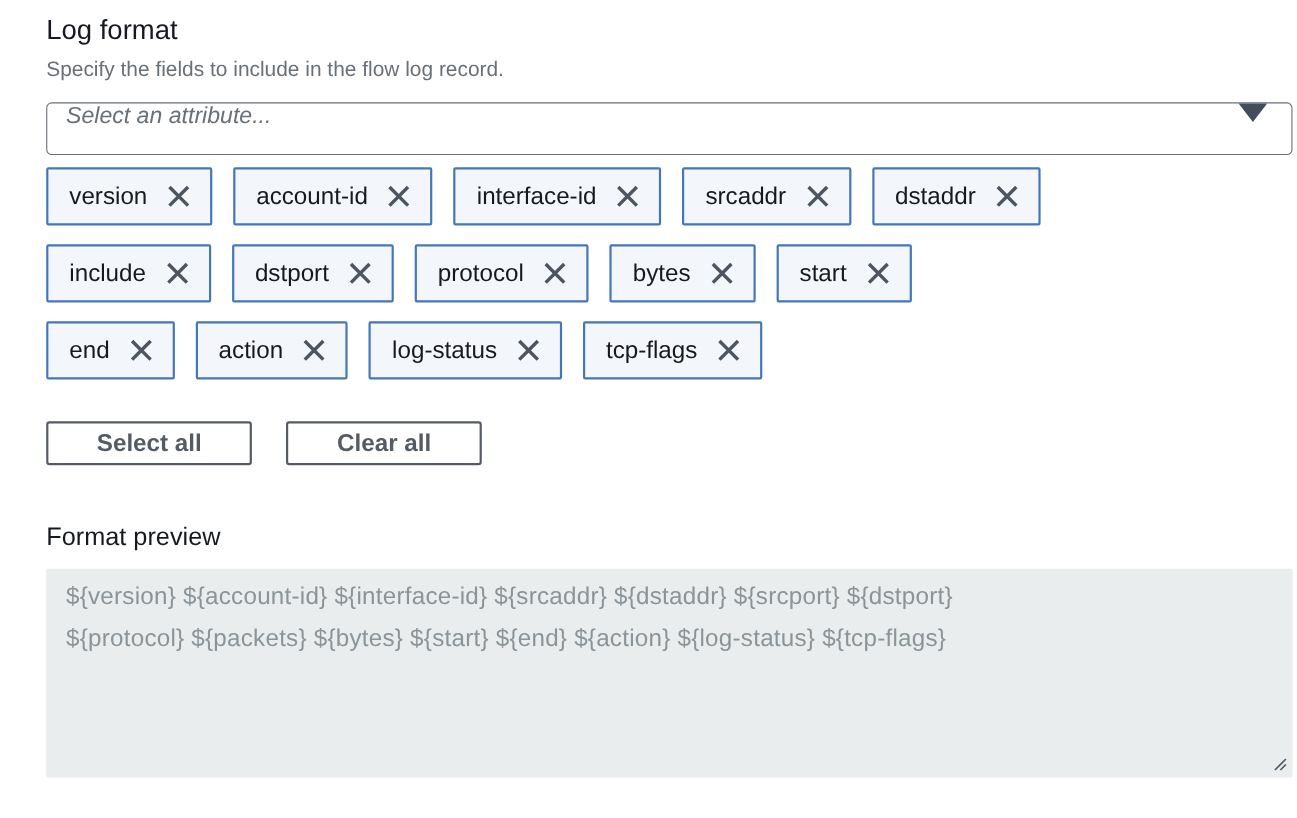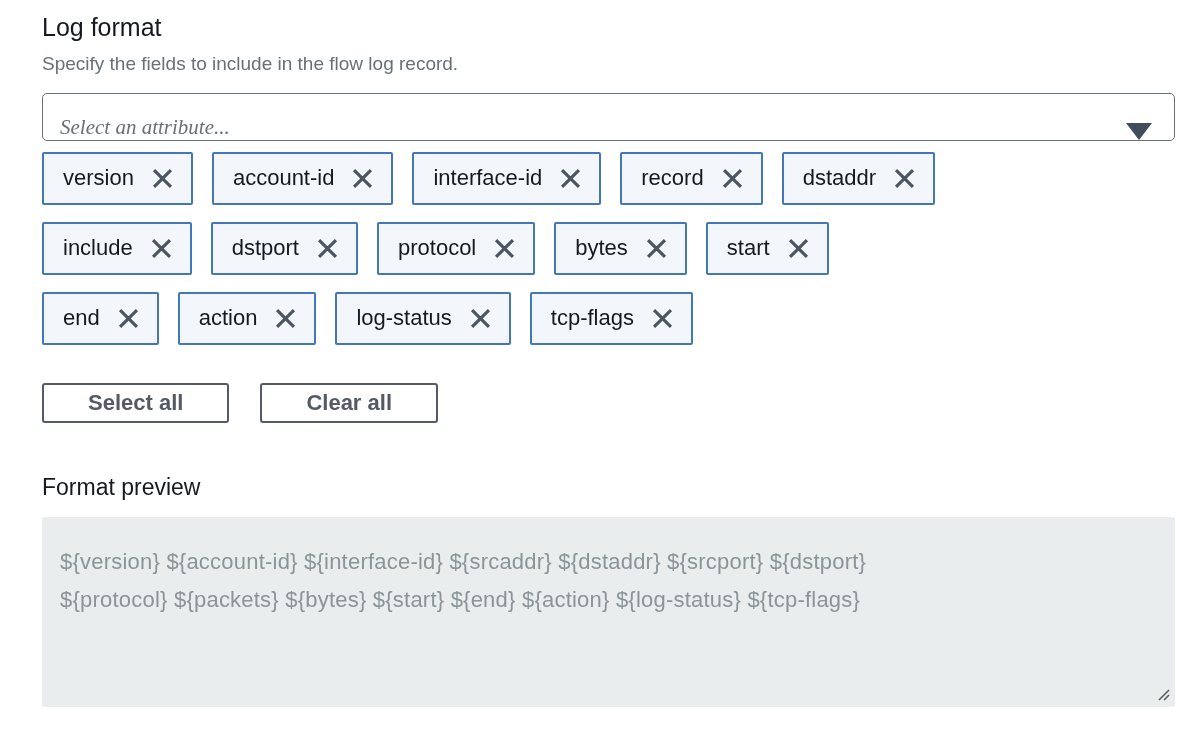--- a/index.html
+++ b/index.html
@@ -28,24 +28,23 @@
     margin: 9px 0 0 0;
   }
   .attr-select {
     margin-top: 16px;
     height: 48px;
     box-sizing: border-box;
     border: 1px solid #687078;
     border-radius: 5px;
     background: #ffffff;
     display: flex;
-    align-items: flex-end;
+    align-items: flex-start;
     padding: 0 22px 0 17px;
     cursor: pointer;
-    font-family: Liberation Serif, serif;
   }
   .attr-select .placeholder {
     flex: 1;
     font-size: 21px;
     font-style: italic;
     color: #687078;
   }
   .caret {
     width: 0;
     height: 0;
@@ -116,21 +115,21 @@
     display: block;
     box-sizing: border-box;
     width: 1133px;
     height: 190px;
     background: #eaeded;
     border: none;
     outline: none;
     border-radius: 2px;
     resize: none;
     overflow: hidden;
-    padding: 26px 18px;
+    padding: 6px 18px;
     font-family: "Liberation Sans", sans-serif;
     font-size: 22px;
     line-height: 1.7;
     letter-spacing: 0.01em;
     color: #8a9499;
   }
   .resize-grip {
     position: absolute;
     right: 5px;
     bottom: 6px;
@@ -174,21 +173,21 @@
   <span class="chip">
     <span class="chip-label">interface-id</span>
     <span class="chip-x">
       <svg width="27" height="27" viewBox="0 0 24 24">
         <path d="M4.5 4.5 L19.5 19.5 M19.5 4.5 L4.5 19.5" stroke="#4c5560" stroke-width="2.8" fill="none"></path>
       </svg>
     </span>
   </span>
 
   <span class="chip">
-    <span class="chip-label">record</span>
+    <span class="chip-label">srcaddr</span>
     <span class="chip-x">
       <svg width="27" height="27" viewBox="0 0 24 24">
         <path d="M4.5 4.5 L19.5 19.5 M19.5 4.5 L4.5 19.5" stroke="#4c5560" stroke-width="2.8" fill="none"></path>
       </svg>
     </span>
   </span>
 
   <span class="chip">
     <span class="chip-label">dstaddr</span>
     <span class="chip-x">

